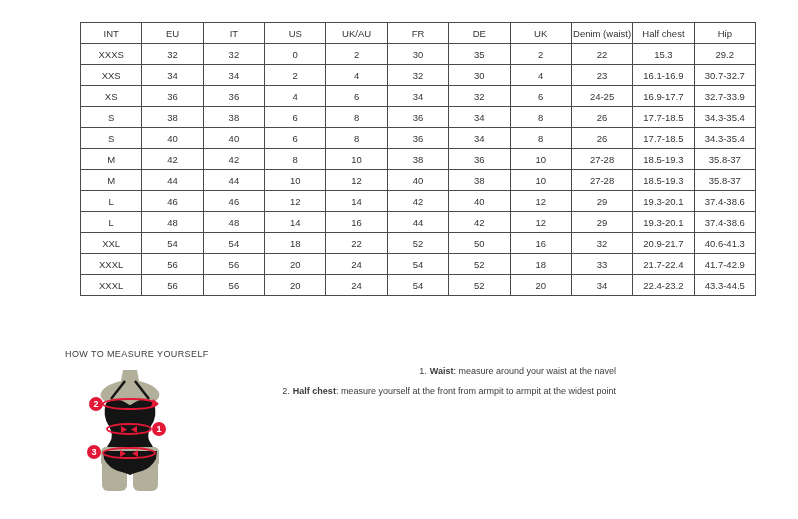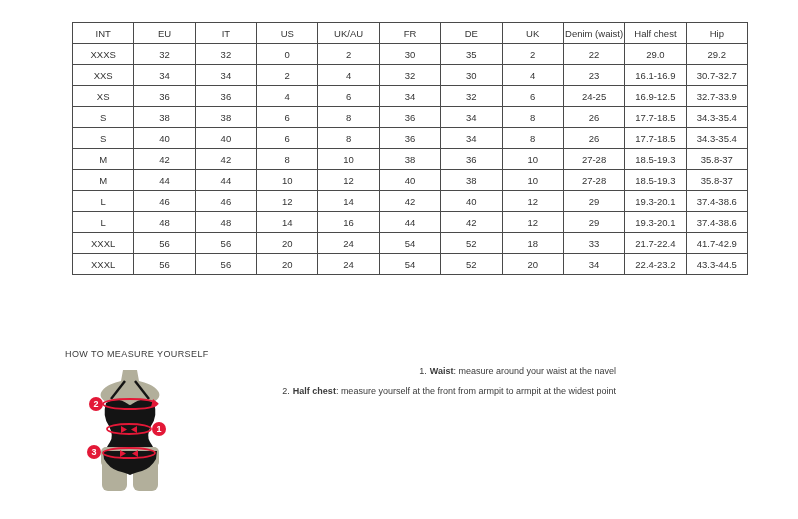--- a/index.html
+++ b/index.html
@@ -7,21 +7,21 @@
     width: 798px; height: 519px;
     background: #ffffff;
     font-family: "Liberation Sans", sans-serif;
     color: #3a3a3a;
     overflow: hidden;
     position: relative;
   }
   
   .size-table {
     position: absolute;
-    left: 72px; top: 22px;
+    left: 80px; top: 22px;
     width: 676px;
     border-collapse: collapse;
     table-layout: fixed;
   }
   .size-table th, .size-table td {
     border: 1px solid #4a4a4a;
     height: 21px;
     text-align: center;
     vertical-align: middle;
     font-size: 9.5px;
@@ -85,21 +85,21 @@
       <tr>
         <td>XXXS</td>
         <td>32</td>
         <td>32</td>
         <td>0</td>
         <td>2</td>
         <td>30</td>
         <td>35</td>
         <td>2</td>
         <td>22</td>
-        <td>29.0</td>
+        <td>15.3</td>
         <td>29.2</td>
       </tr>
       <tr>
         <td>XXS</td>
         <td>34</td>
         <td>34</td>
         <td>2</td>
         <td>4</td>
         <td>32</td>
         <td>30</td>
@@ -111,21 +111,21 @@
       <tr>
         <td>XS</td>
         <td>36</td>
         <td>36</td>
         <td>4</td>
         <td>6</td>
         <td>34</td>
         <td>32</td>
         <td>6</td>
         <td>24-25</td>
-        <td>16.9-12.5</td>
+        <td>16.9-17.7</td>
         <td>32.7-33.9</td>
       </tr>
       <tr>
         <td>S</td>
         <td>38</td>
         <td>38</td>
         <td>6</td>
         <td>8</td>
         <td>36</td>
         <td>34</td>
@@ -193,20 +193,33 @@
         <td>14</td>
         <td>16</td>
         <td>44</td>
         <td>42</td>
         <td>12</td>
         <td>29</td>
         <td>19.3-20.1</td>
         <td>37.4-38.6</td>
       </tr>
       <tr>
+        <td>XXL</td>
+        <td>54</td>
+        <td>54</td>
+        <td>18</td>
+        <td>22</td>
+        <td>52</td>
+        <td>50</td>
+        <td>16</td>
+        <td>32</td>
+        <td>20.9-21.7</td>
+        <td>40.6-41.3</td>
+      </tr>
+      <tr>
         <td>XXXL</td>
         <td>56</td>
         <td>56</td>
         <td>20</td>
         <td>24</td>
         <td>54</td>
         <td>52</td>
         <td>18</td>
         <td>33</td>
         <td>21.7-22.4</td>

